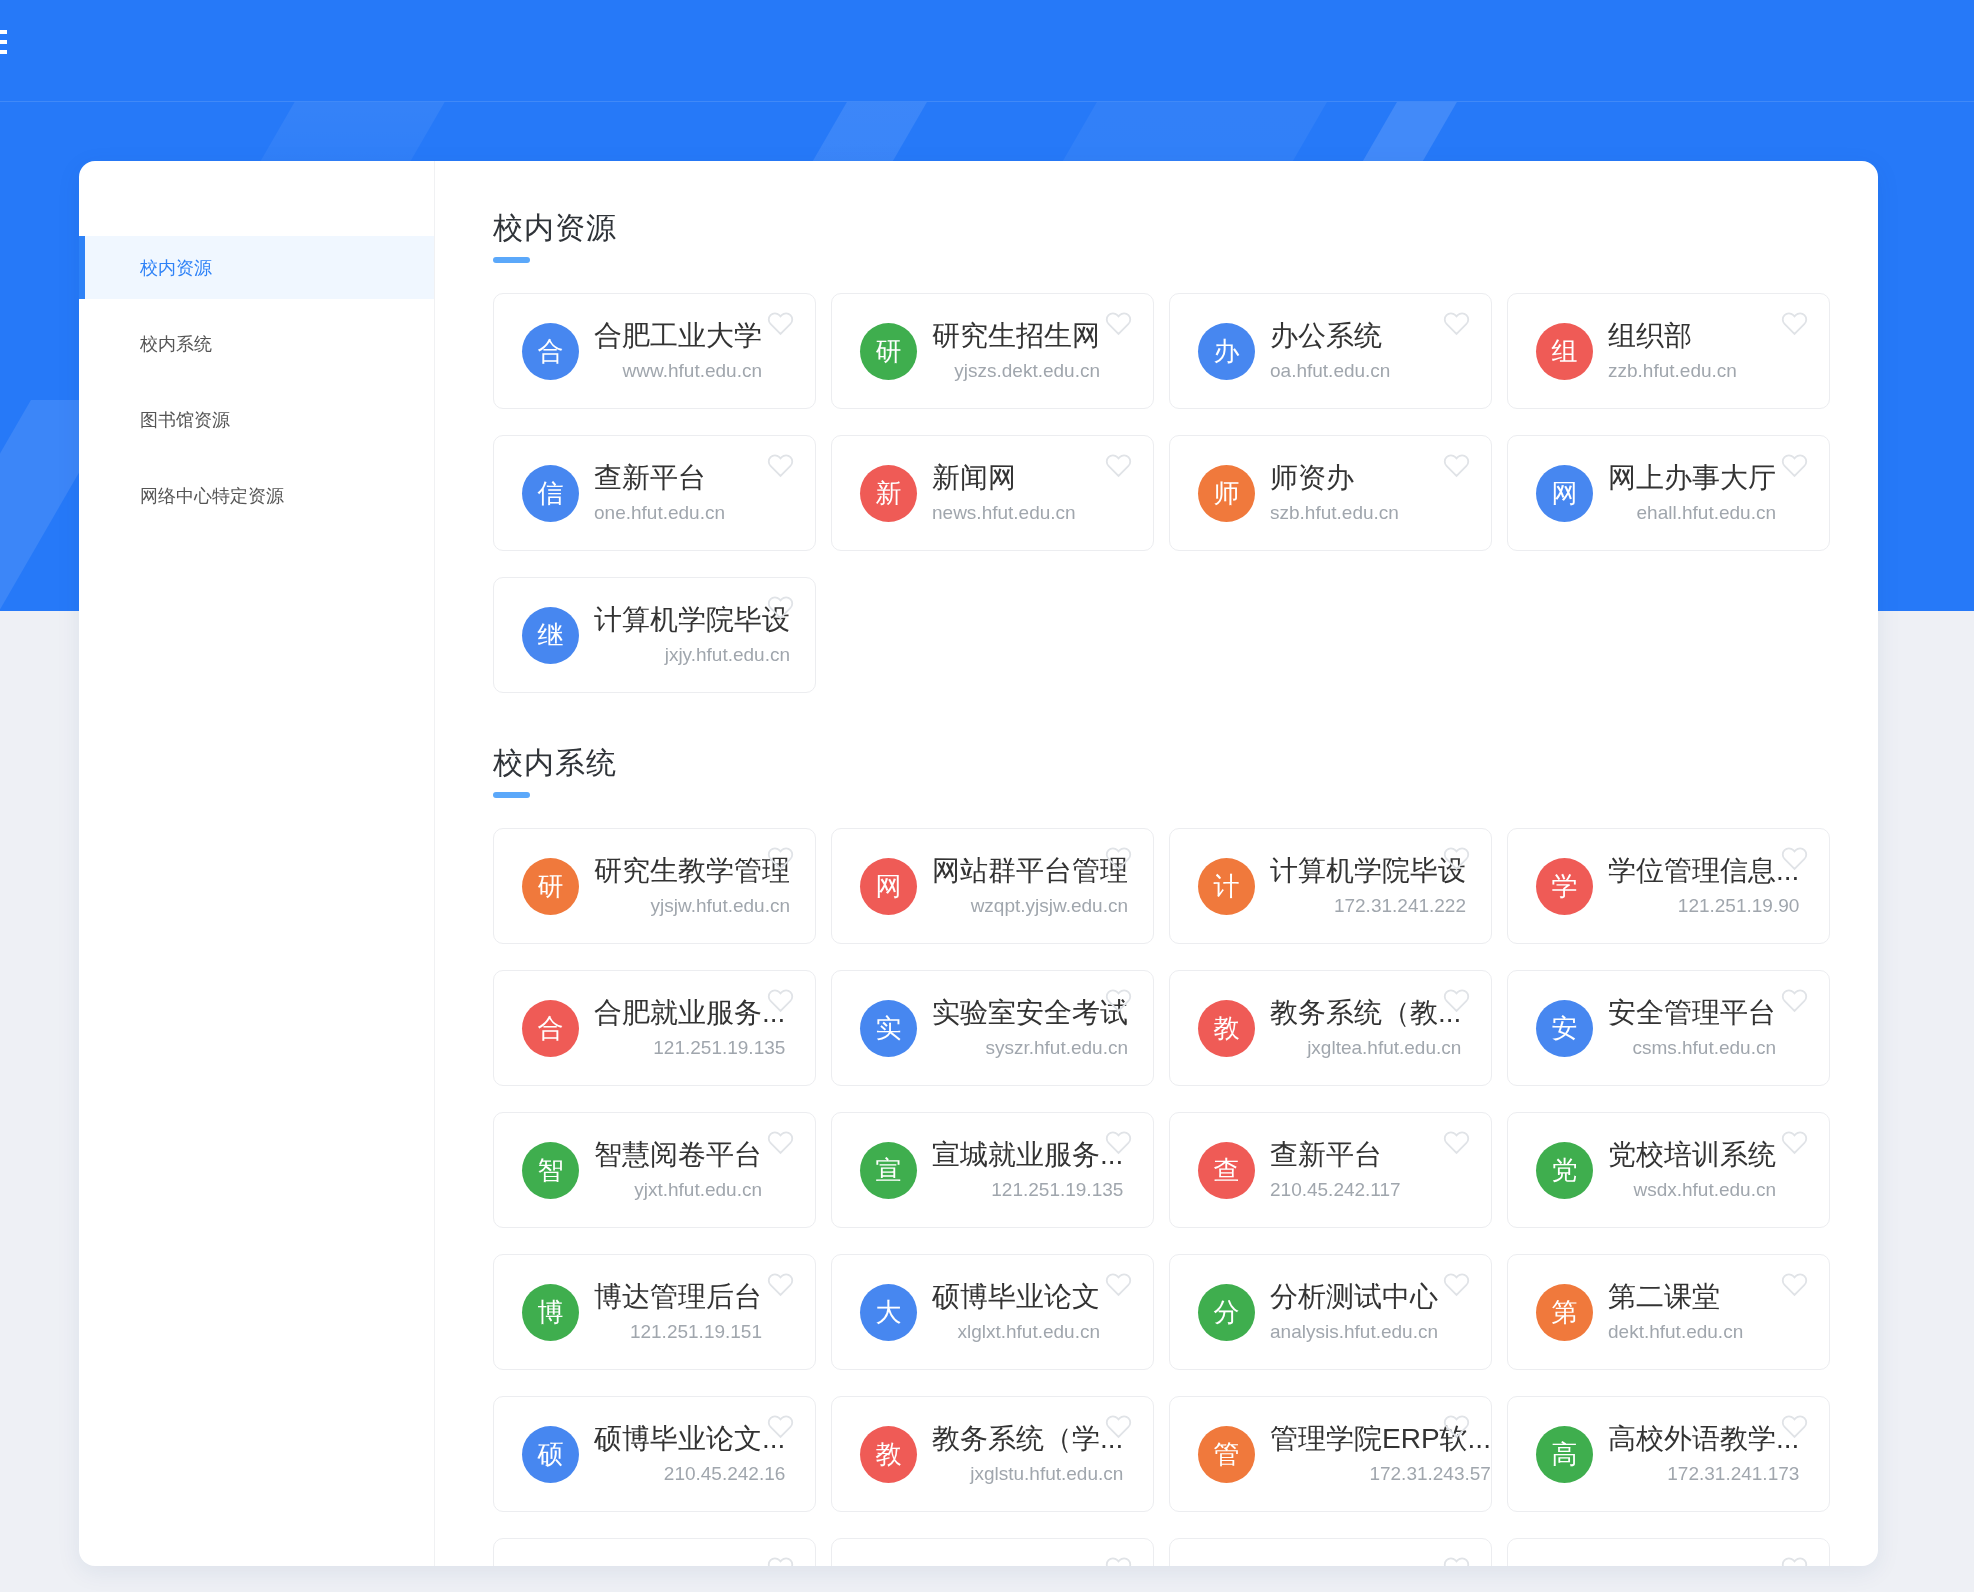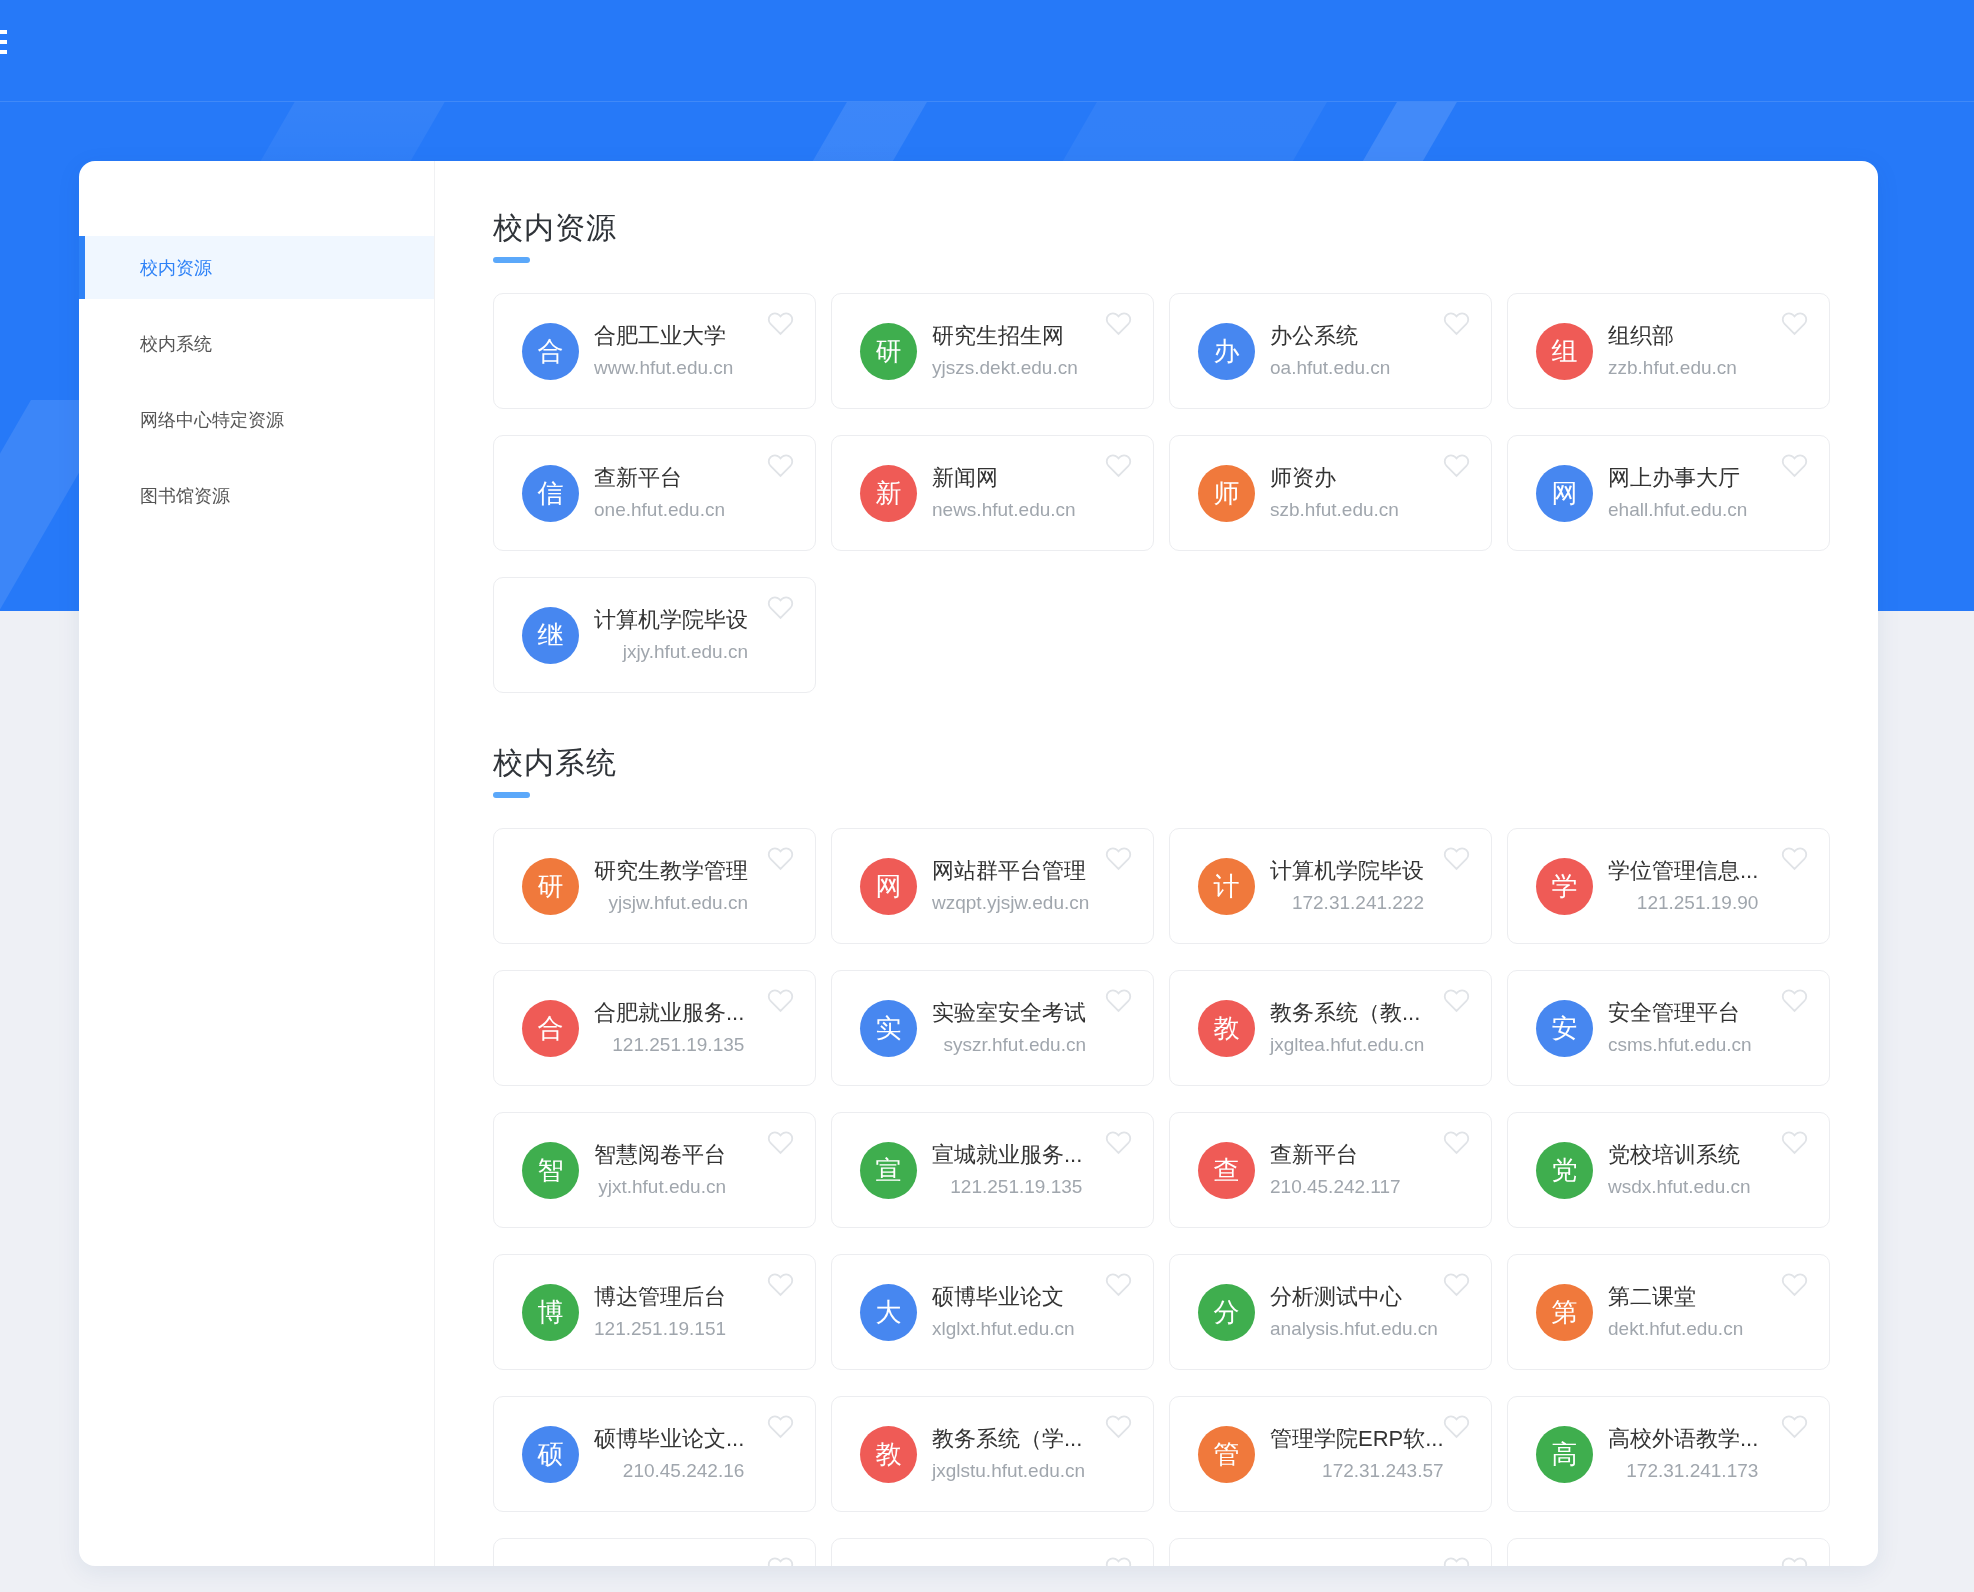--- a/index.html
+++ b/index.html
@@ -50,21 +50,21 @@
   .card { position:relative; background:#fff; border:1px solid #ecedf0; border-radius:10px;
           display:flex; align-items:center; padding-left:28px; cursor:pointer; }
   .app-ic { width:57px; height:57px; border-radius:50%; flex:0 0 57px;
           display:flex; align-items:center; justify-content:center;
           color:#fff; font-size:26px; margin-right:15px; }
   .c-blue   { background:#4787f0; }
   .c-green  { background:#3fae4e; }
   .c-red    { background:#ef5b56; }
   .c-orange { background:#f0793c; }
   .app-txt { min-width:0; }
-  .app-name { font-size:22px; line-height:1; color:#333; font-weight:500;
+  .app-name { font-size:28px; line-height:1; color:#333; font-weight:500;
           margin-bottom:11px; white-space:nowrap; }
   .app-url { font-size:19px; line-height:1; color:#a0a6ad; white-space:nowrap;text-align:right; }
   .fav { position:absolute; top:16px; right:21px; width:27px; height:27px; }
   .fav svg { width:100%; height:100%; stroke:#e0e3e7; fill:none; stroke-width:1.6px; }
 </style>
 </head>
 <body>
 
 <div class="hero">
   <div class="deco d1"></div>
@@ -84,25 +84,25 @@
 
       <div class="side-item active">
         <span>校内资源</span>
       </div>
 
       <div class="side-item">
         <span>校内系统</span>
       </div>
 
       <div class="side-item">
+        <span>图书馆资源</span>
+      </div>
+
+      <div class="side-item">
         <span>网络中心特定资源</span>
-      </div>
-
-      <div class="side-item">
-        <span>图书馆资源</span>
       </div>
     </nav>
 
   <main class="content">
 
     <section class="section">
       <h2 class="sec-title">校内资源</h2>
       <div class="sec-underline"></div>
       <div class="grid">
 

